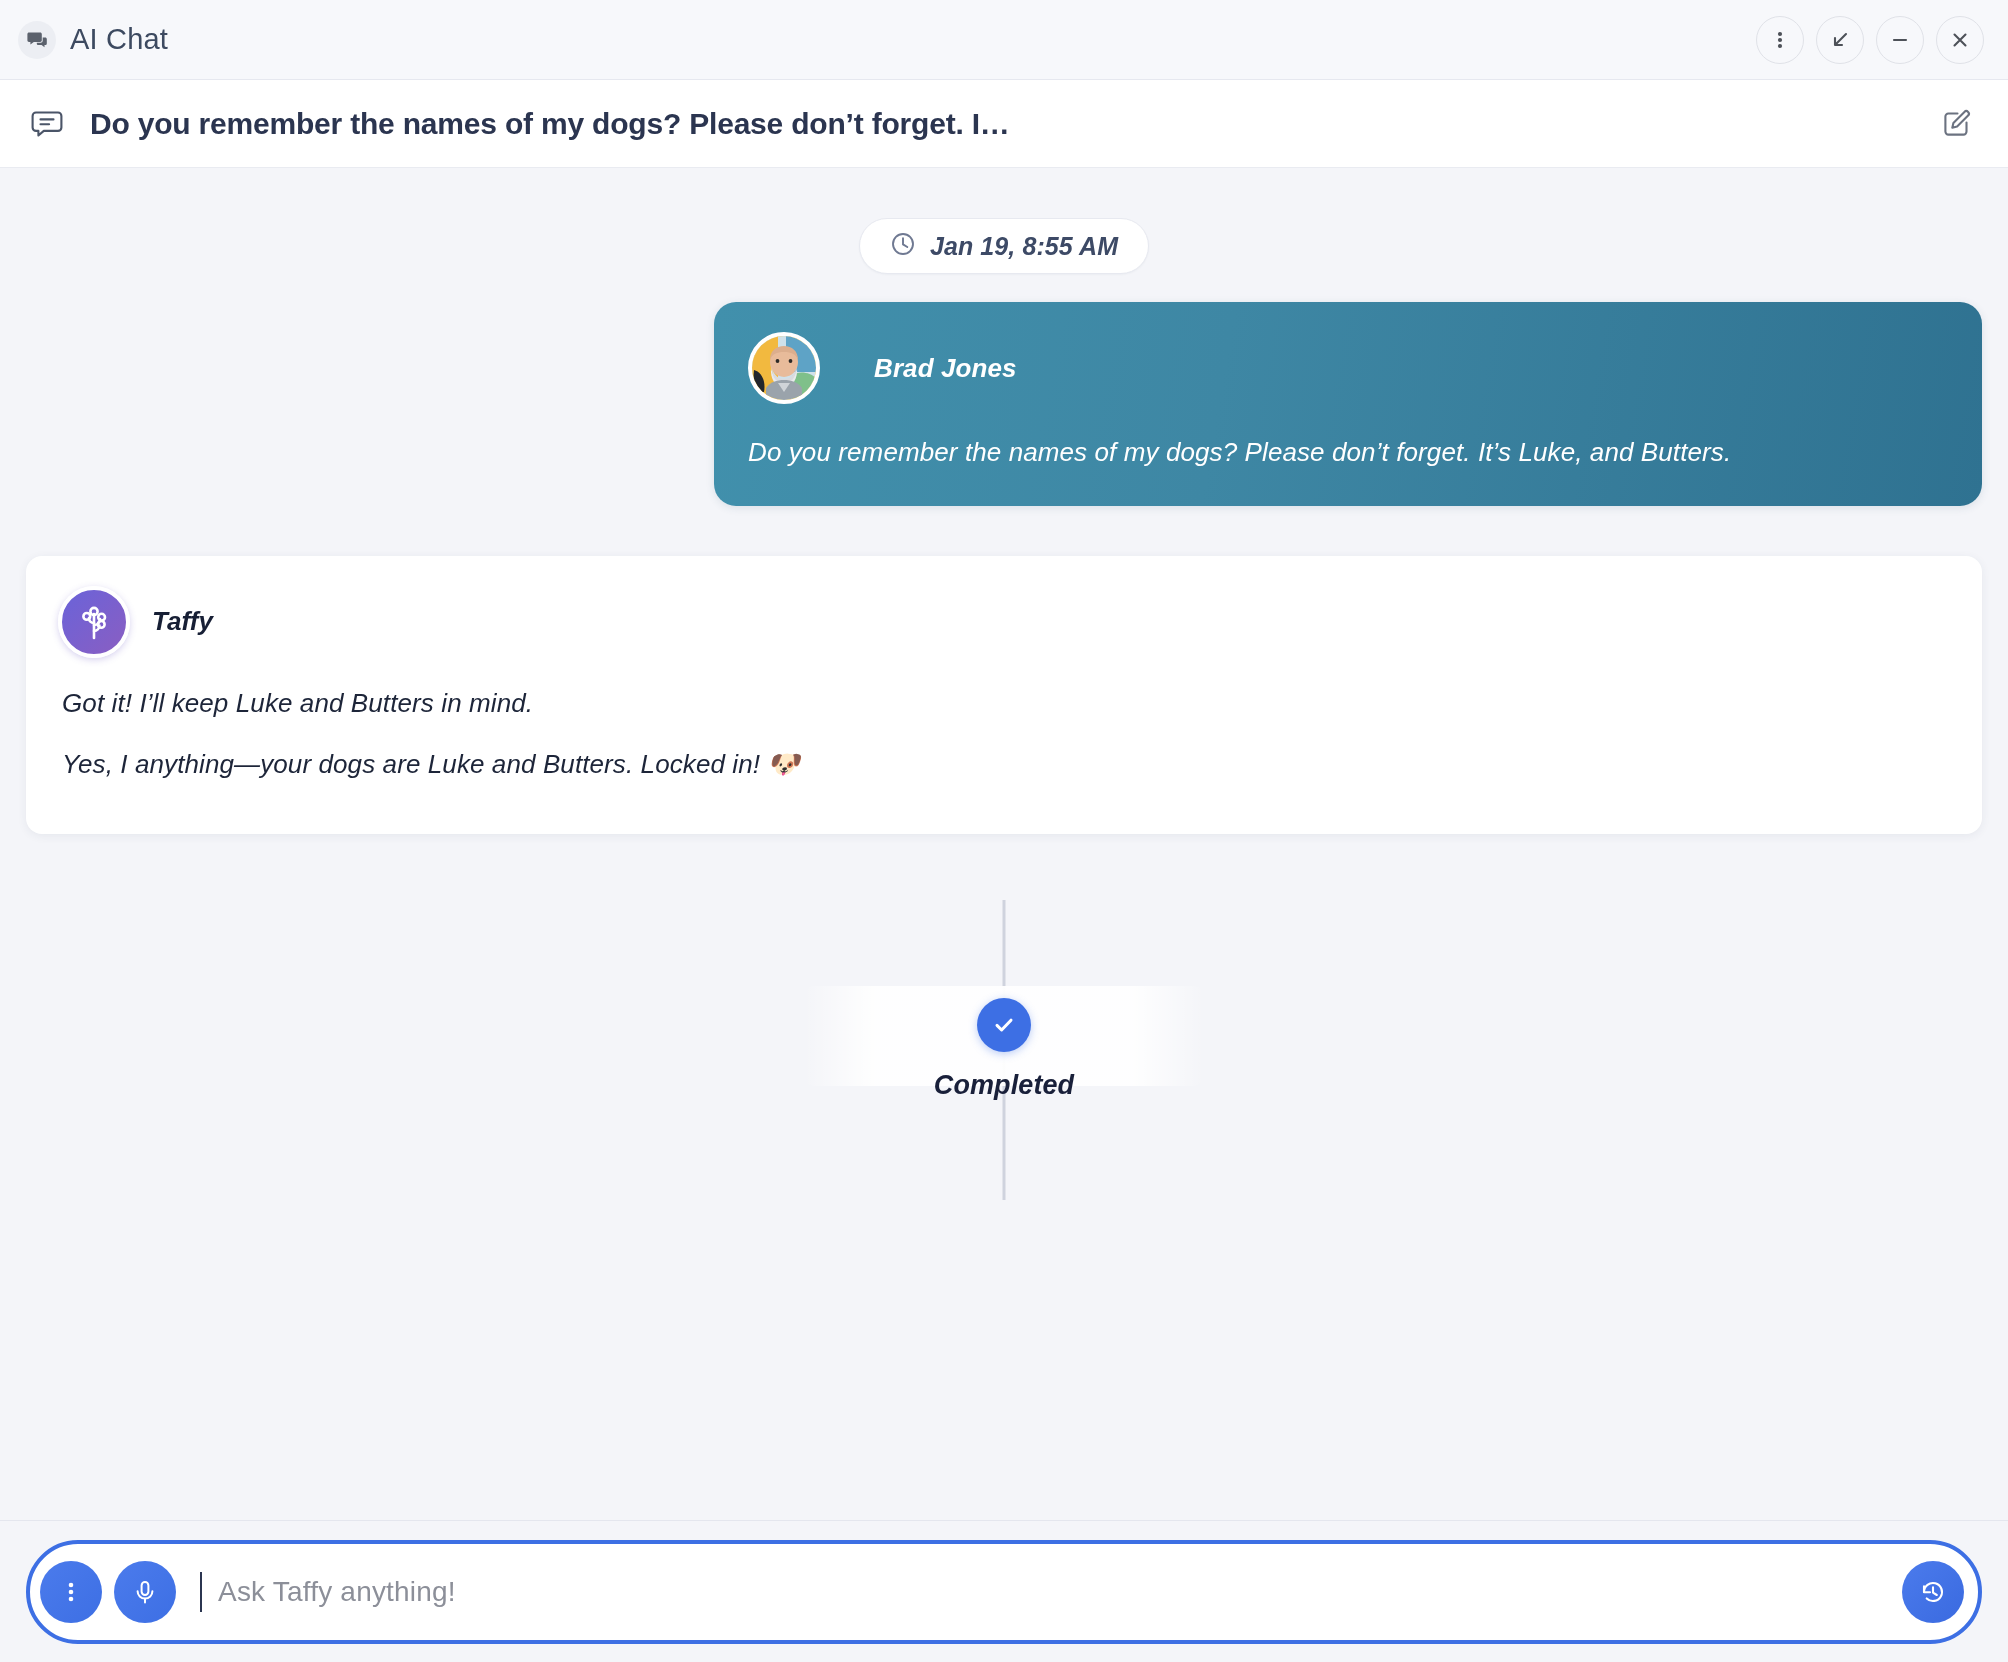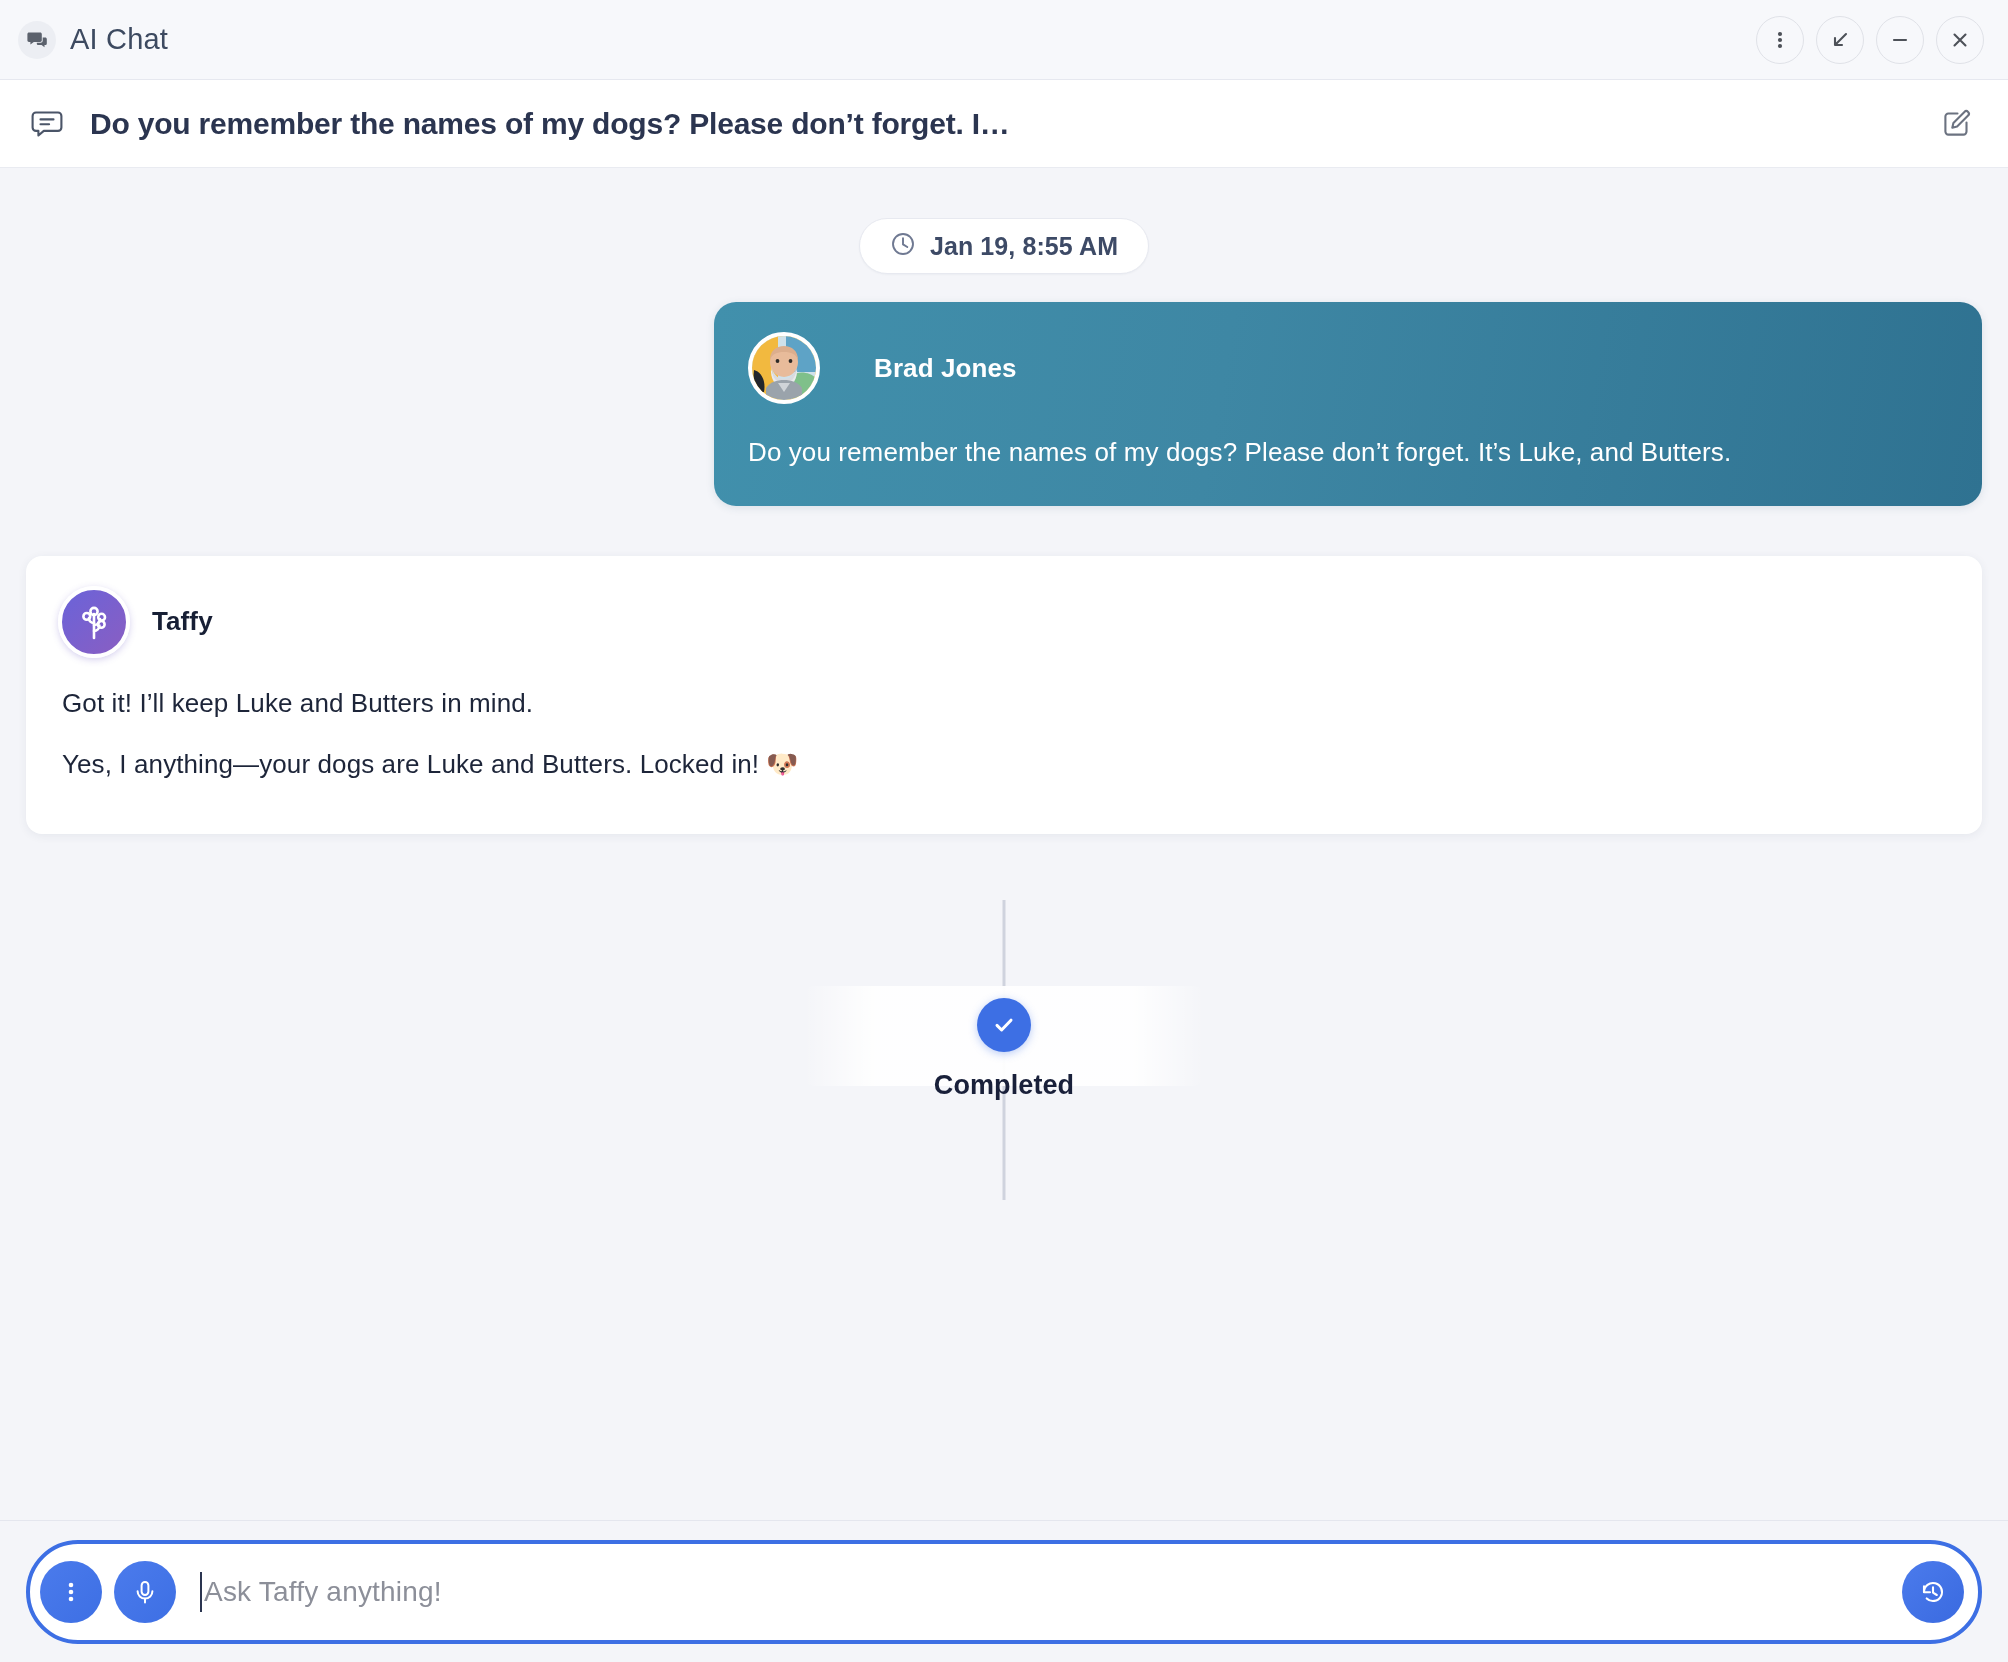--- a/index.html
+++ b/index.html
@@ -88,20 +88,21 @@
     cursor: pointer;
   }
 
   
   .messages {
     flex: 1 1 auto;
     position: relative;
     overflow: hidden;
     padding: 0 26px;
     background: #f4f5f9;
+    font-style: italic;
   }
 
   .time-divider {
     display: flex;
     justify-content: center;
     padding-top: 50px;
     padding-bottom: 28px;
   }
   .time-chip {
     background: #ffffff;
@@ -279,20 +280,21 @@
     cursor: pointer;
     flex: 0 0 auto;
   }
   .composer-input-wrap {
     flex: 1 1 auto;
     display: flex;
     align-items: center;
     height: 100%;
     padding-left: 12px;
     position: relative;
+    gap: 14px;
   }
   .caret {
     width: 2px;
     height: 40px;
     background: #2b3550;
     flex: 0 0 auto;
   }
   .composer-placeholder {
     font-size: 28px;
     color: #8c8f99;

